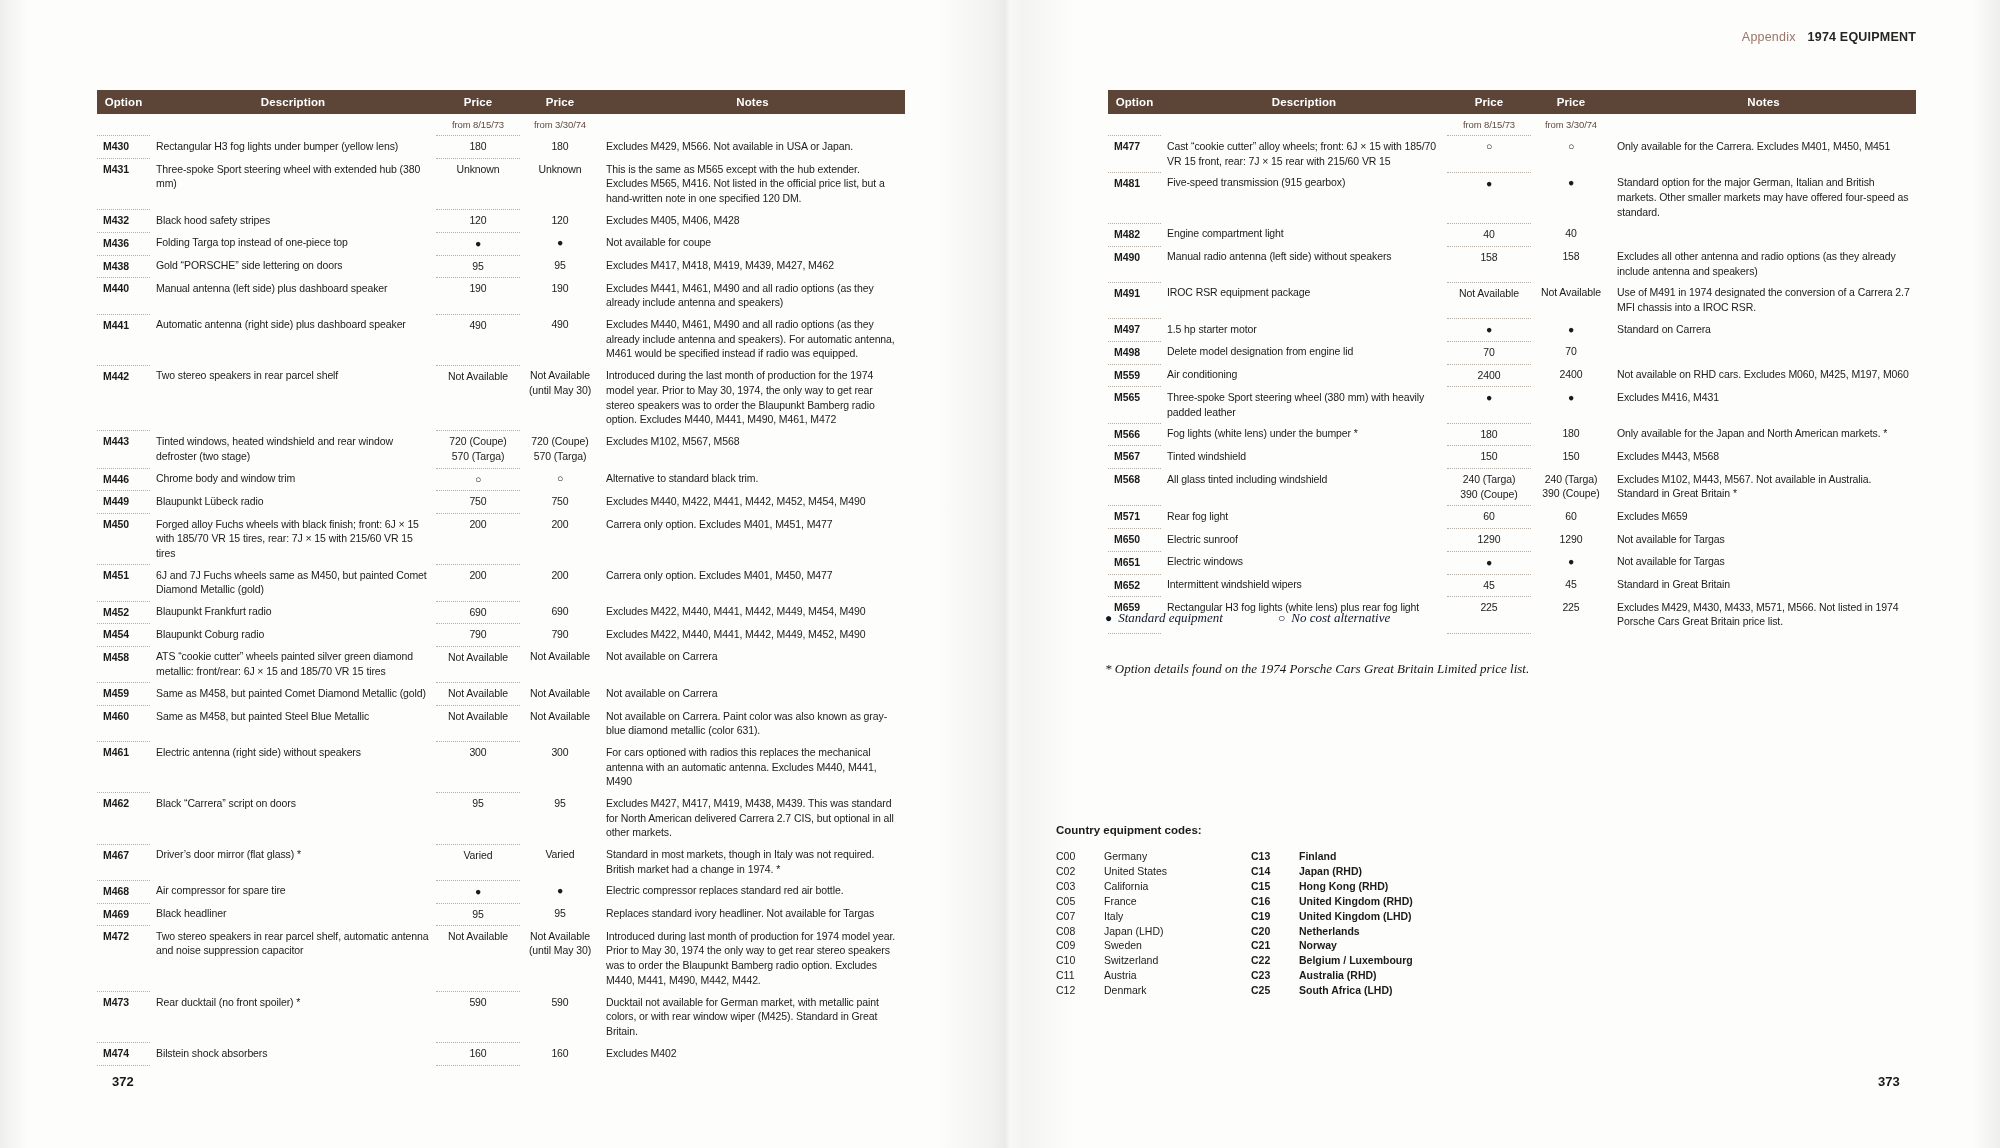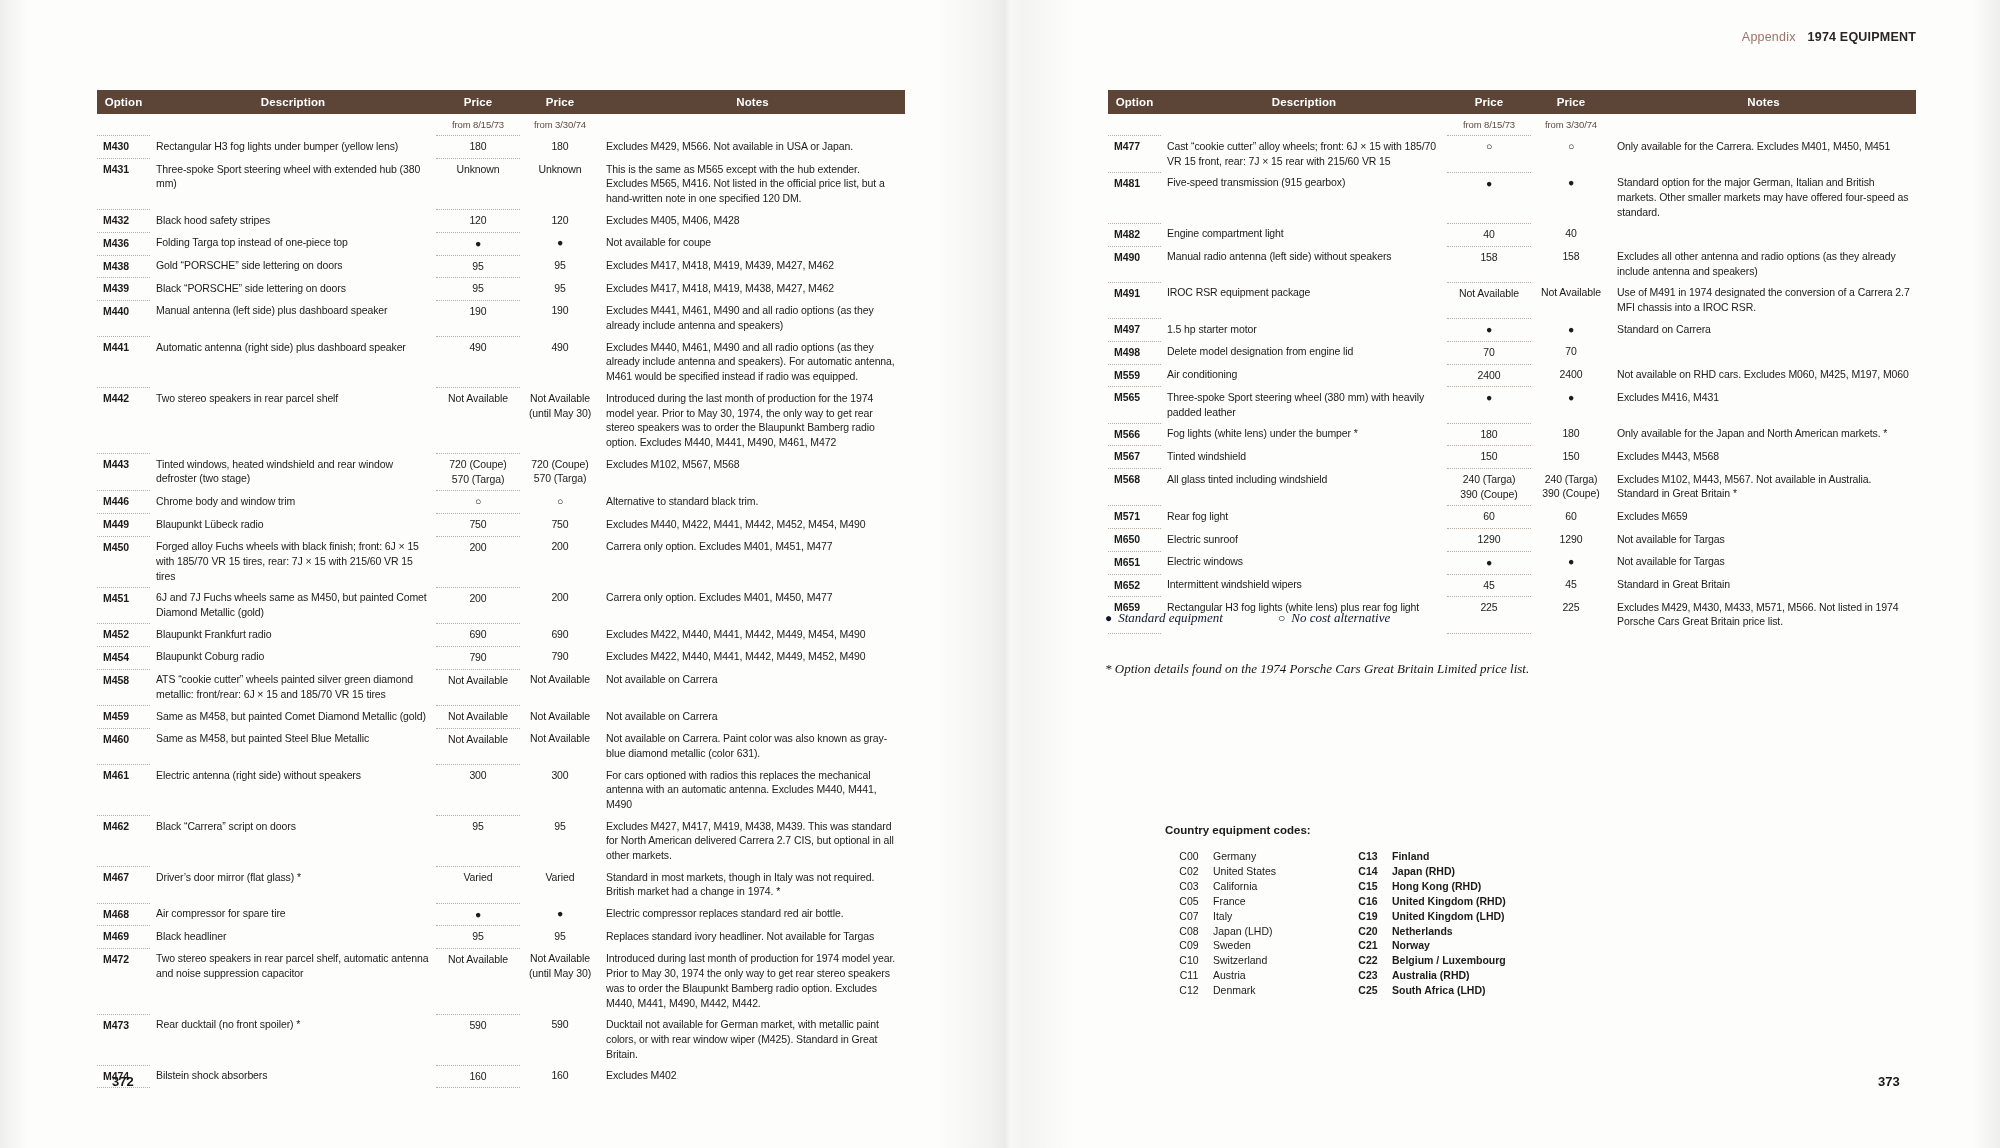--- a/index.html
+++ b/index.html
@@ -49,23 +49,23 @@
   .equip td.p1,.equip td.p2{text-align:center;white-space:pre-line;}
   .equip td.notes{color:#232220;}
 
   .legend{position:absolute;left:1105px;top:610px;
     font-family:"Liberation Serif",serif;font-style:italic;font-size:13px;color:#0f172a;}
   .legend .item{margin-right:52px;}
   .legend .sym{font-style:normal;font-size:12px;margin-right:6px;}
   .footnote{position:absolute;left:1105px;top:661px;
     font-family:"Liberation Serif",serif;font-style:italic;font-size:13px;color:#161514;}
 
-  .country-block{position:absolute;left:1165px;top:824px;}
+  .country-block{position:absolute;left:1056px;top:824px;}
   .country-title{font-weight:bold;font-size:11.5px;margin-bottom:13px;}
-  .country-cols{display:flex;gap:0;text-align:center;}
+  .country-cols{display:flex;gap:16px;}
   .country-col{width:179px;}
   .country-col.second{width:220px;font-weight:bold;}
   .country-row{display:flex;font-size:10.5px;line-height:14.9px;}
   .country-row .code{width:48px;}
   .page-number{position:absolute;font-weight:bold;font-size:13px;color:#1a1918;}
   .page-number.pn-left{left:112px;top:1074px;}
   .page-number.pn-right{left:1878px;top:1074px;}
 </style>
 </head>
 <body>
@@ -133,27 +133,20 @@
           <td class="notes">Not available for coupe</td>
         </tr>
         <tr>
           <td class="opt">M438</td>
           <td class="desc">Gold “PORSCHE” side lettering on doors</td>
           <td class="p1">95</td>
           <td class="p2">95</td>
           <td class="notes">Excludes M417, M418, M419, M439, M427, M462</td>
         </tr>
         <tr>
-          <td class="opt">M439</td>
-          <td class="desc">Black “PORSCHE” side lettering on doors</td>
-          <td class="p1">95</td>
-          <td class="p2">95</td>
-          <td class="notes">Excludes M417, M418, M419, M438, M427, M462</td>
-        </tr>
-        <tr>
           <td class="opt">M440</td>
           <td class="desc">Manual antenna (left side) plus dashboard speaker</td>
           <td class="p1">190</td>
           <td class="p2">190</td>
           <td class="notes">Excludes M441, M461, M490 and all radio options (as they already include antenna and speakers)</td>
         </tr>
         <tr>
           <td class="opt">M441</td>
           <td class="desc">Automatic antenna (right side) plus dashboard speaker</td>
           <td class="p1">490</td>

